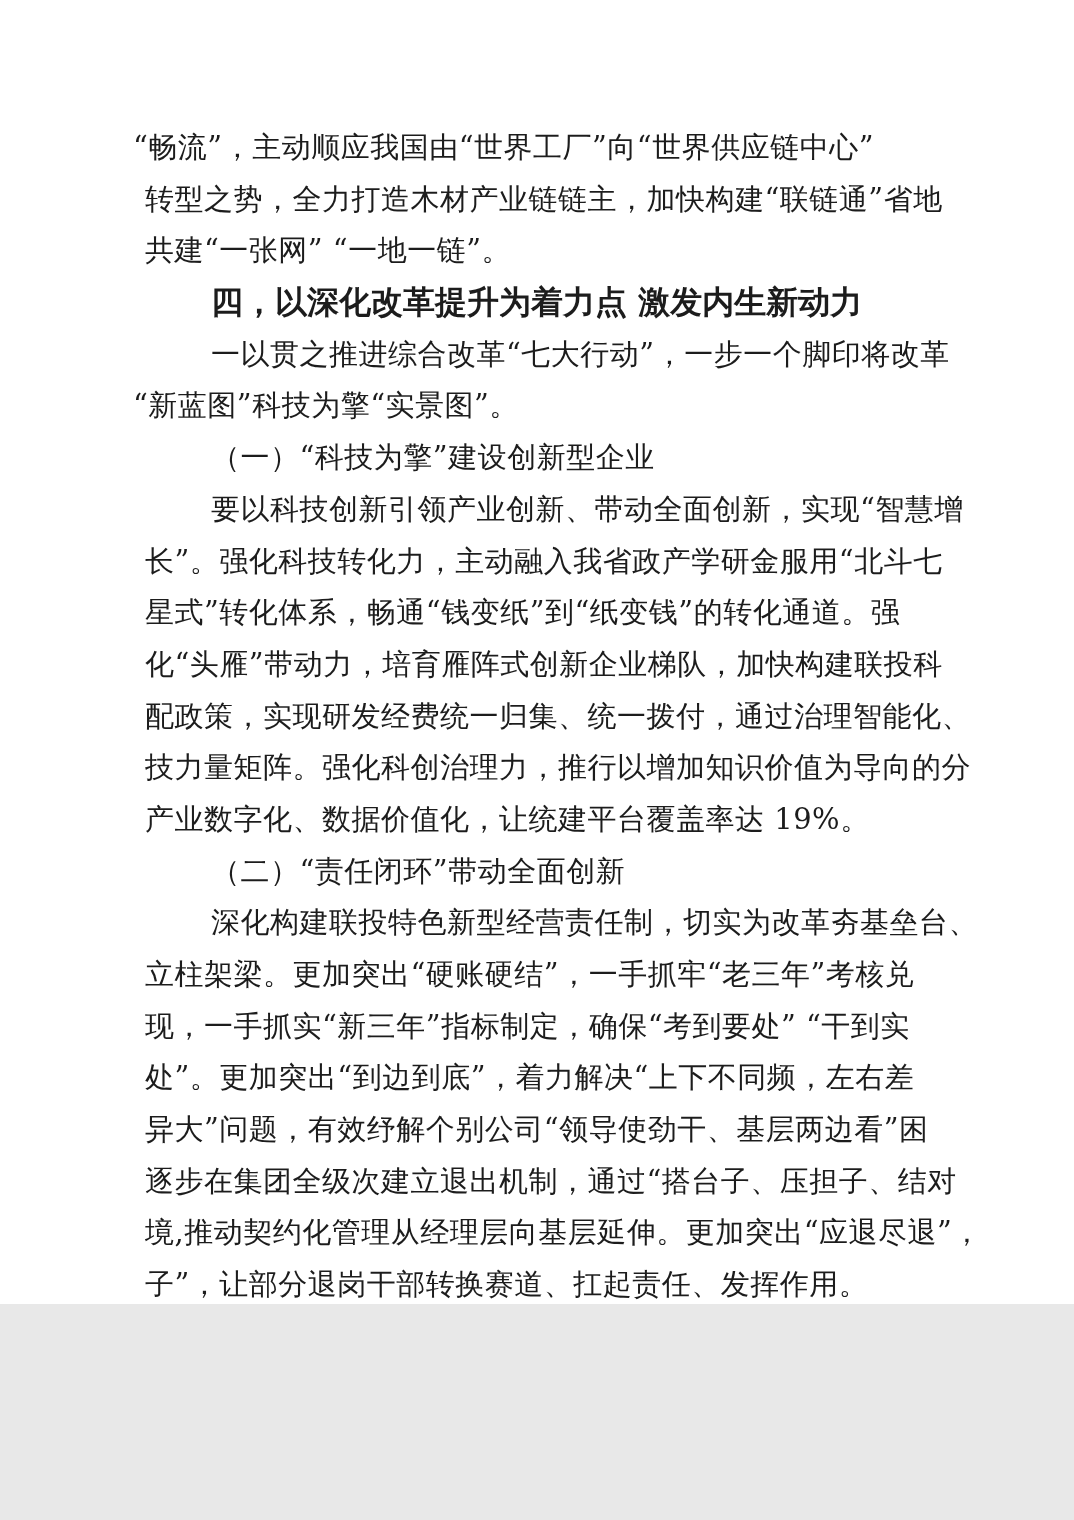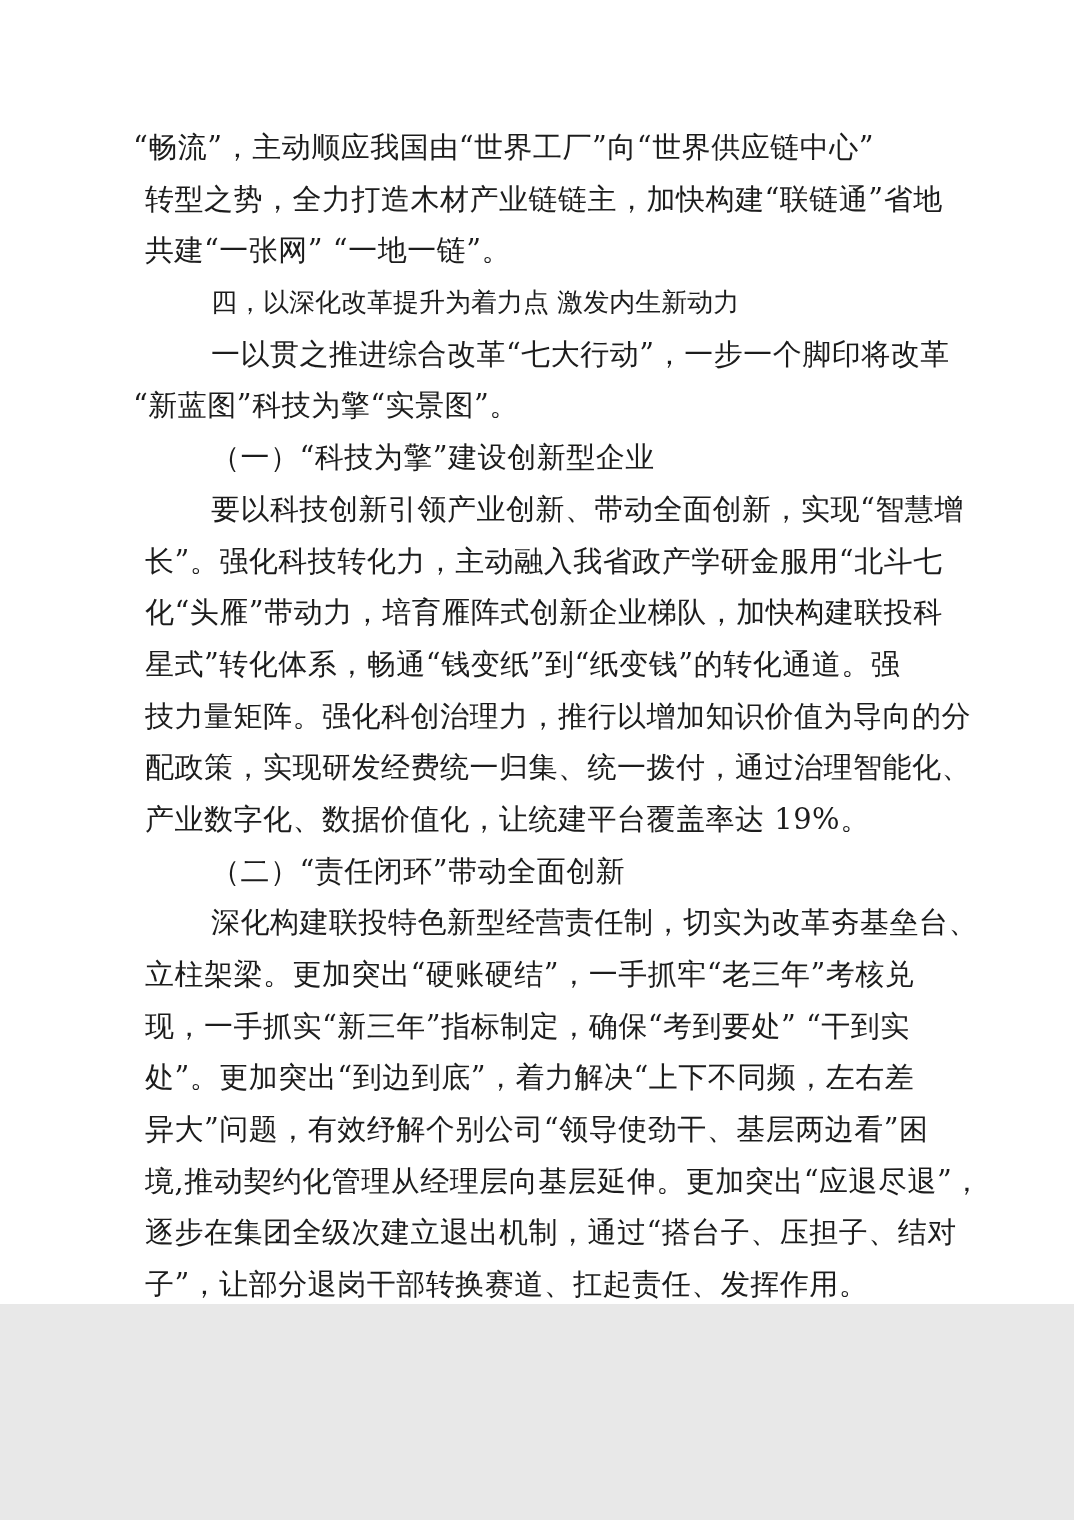--- a/index.html
+++ b/index.html
@@ -25,22 +25,22 @@
     line-height: 51.7px;
     font-size: 29px;
     letter-spacing: 0.5px;
     white-space: nowrap;
     color: #1c1c1c;
   }
   .line.indent { padding-left: 66px; }
   .line.hang { margin-left: -12px; }
   .line.heading {
     font-family: "DejaVu Sans", "Liberation Sans", sans-serif;
-    font-weight: 400;
-    font-size: 26px;
+    font-weight: 700;
+    font-size: 32px;
     letter-spacing: 0;
   }
   .footer {
     position: absolute;
     top: 1408px;
     left: 0;
     width: 100%;
     text-align: center;
     font-size: 25px;
     line-height: 34px;
@@ -56,33 +56,33 @@
   <div class="content">
     <div class="line hang">“畅流”，主动顺应我国由“世界工厂”向“世界供应链中心”</div>
     <div class="line">转型之势，全力打造木材产业链链主，加快构建“联链通”省地</div>
     <div class="line">共建“一张网” “一地一链”。</div>
     <div class="line indent heading">四，以深化改革提升为着力点 激发内生新动力</div>
     <div class="line indent">一以贯之推进综合改革“七大行动”，一步一个脚印将改革</div>
     <div class="line hang">“新蓝图”科技为擎“实景图”。</div>
     <div class="line indent">（一）“科技为擎”建设创新型企业</div>
     <div class="line indent">要以科技创新引领产业创新、带动全面创新，实现“智慧增</div>
     <div class="line">长”。强化科技转化力，主动融入我省政产学研金服用“北斗七</div>
+    <div class="line">星式”转化体系，畅通“钱变纸”到“纸变钱”的转化通道。强</div>
     <div class="line">化“头雁”带动力，培育雁阵式创新企业梯队，加快构建联投科</div>
-    <div class="line">星式”转化体系，畅通“钱变纸”到“纸变钱”的转化通道。强</div>
+    <div class="line">配政策，实现研发经费统一归集、统一拨付，通过治理智能化、</div>
     <div class="line">技力量矩阵。强化科创治理力，推行以增加知识价值为导向的分</div>
-    <div class="line">配政策，实现研发经费统一归集、统一拨付，通过治理智能化、</div>
     <div class="line">产业数字化、数据价值化，让统建平台覆盖率达 19%。</div>
     <div class="line indent">（二）“责任闭环”带动全面创新</div>
     <div class="line indent">深化构建联投特色新型经营责任制，切实为改革夯基垒台、</div>
     <div class="line">立柱架梁。更加突出“硬账硬结”，一手抓牢“老三年”考核兑</div>
     <div class="line">现，一手抓实“新三年”指标制定，确保“考到要处” “干到实</div>
     <div class="line">处”。更加突出“到边到底”，着力解决“上下不同频，左右差</div>
     <div class="line">异大”问题，有效纾解个别公司“领导使劲干、基层两边看”困</div>
+    <div class="line">逐步在集团全级次建立退出机制，通过“搭台子、压担子、结对</div>
     <div class="line">境,推动契约化管理从经理层向基层延伸。更加突出“应退尽退”，</div>
-    <div class="line">逐步在集团全级次建立退出机制，通过“搭台子、压担子、结对</div>
     <div class="line">子”，让部分退岗干部转换赛道、扛起责任、发挥作用。</div>
     <div class="line indent">（三）“统一拨付”优化考核机制</div>
   </div>
 
   <div class="footer">
     <span class="dash">－</span><span class="num">17</span><span class="dash">－</span>
   </div>
 </div>
 
 </body></html>

